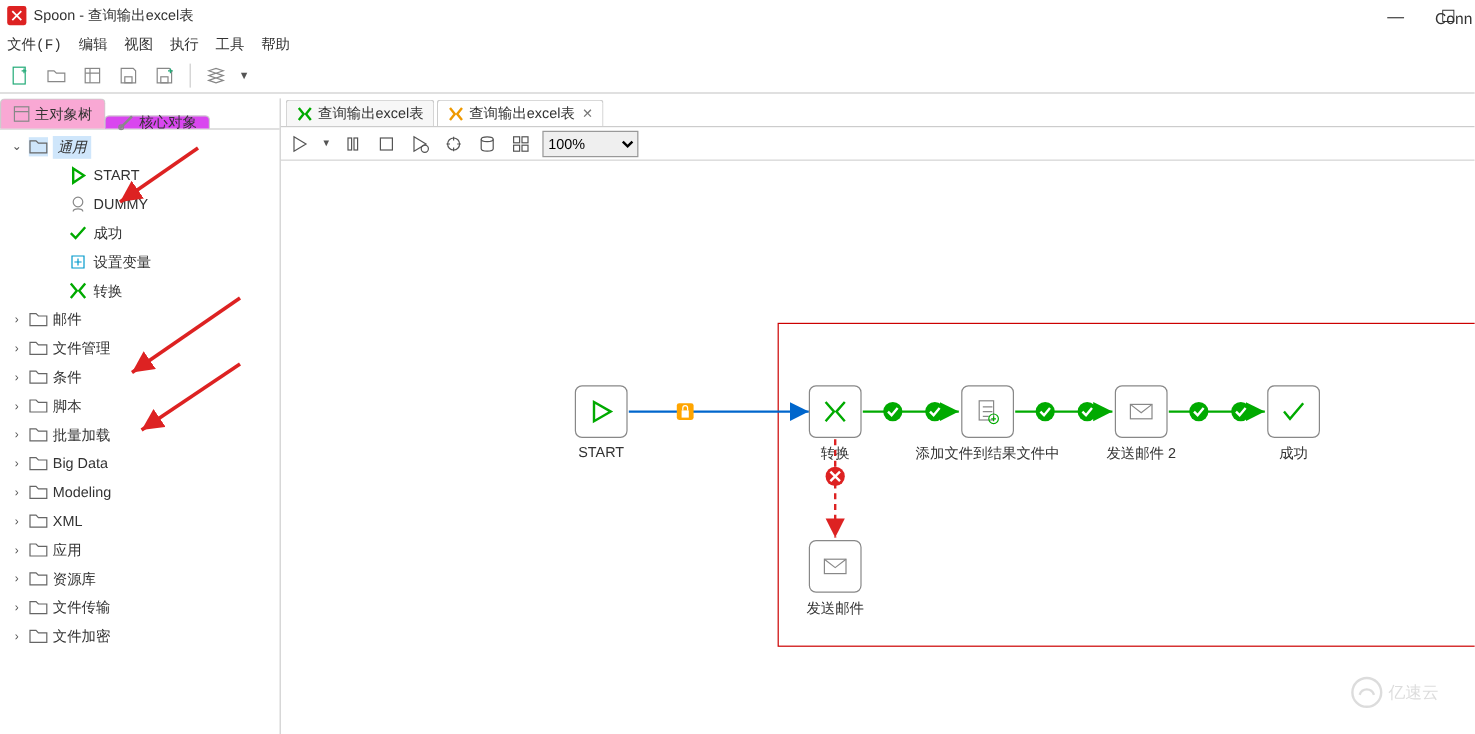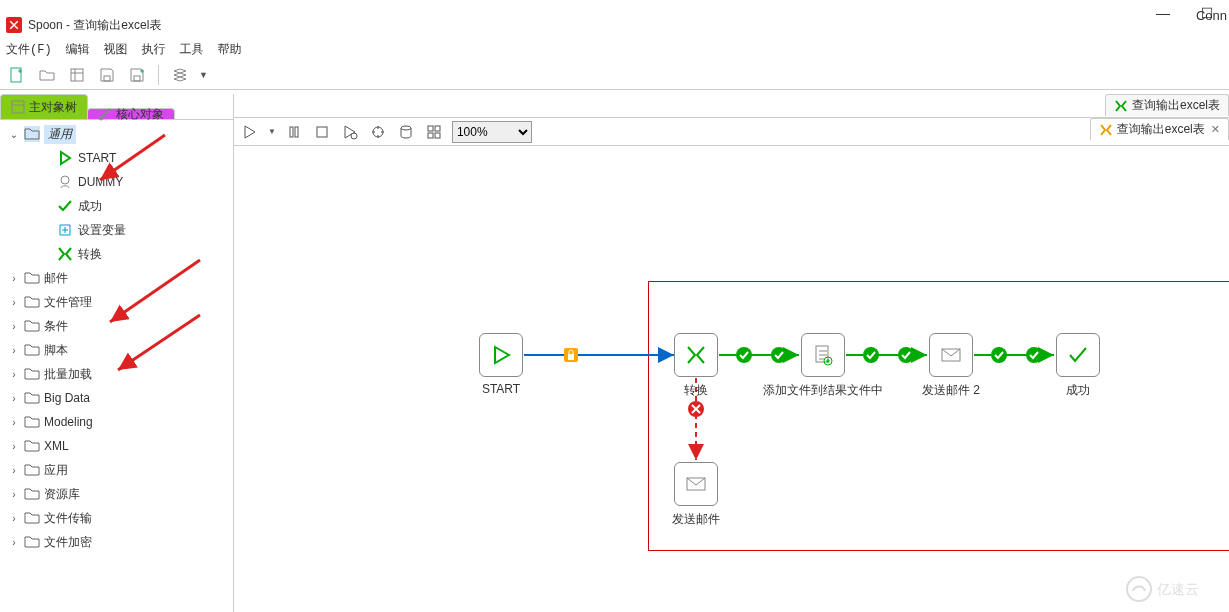--- a/index.html
+++ b/index.html
@@ -1,48 +1,48 @@
 <!DOCTYPE html>
 <html><head>
 <meta charset="utf-8">
 <style>
   * { box-sizing: border-box; margin: 0; padding: 0; }
   body { font-family: "Microsoft YaHei", "Segoe UI", Arial, sans-serif; font-size: 12px; color: #333; background: #fff; width: 1229px; height: 612px; overflow: hidden; position: relative; }
-  .titlebar { height: 26px; display: flex; align-items: center; padding: 0 6px; margin-top: 12px; }
+  .titlebar { height: 26px; display: flex; align-items: center; padding: 0 6px; }
   .app-icon { width: 16px; height: 16px; background: #d22; border-radius: 2px; margin-right: 6px; display:flex;align-items:center;justify-content:center; }
   .app-icon svg { width:12px;height:12px; }
   .win-controls { position:absolute; right:0; top:0; height:26px; display:flex; align-items:center; }
   .win-btn { width:44px; text-align:center; font-size:14px; line-height:26px; }
   .menubar { height:22px; display:flex; align-items:center; padding:0 6px; gap:14px;font-family:Liberation Mono, monospace; }
   .menubar span { cursor:default; }
   .toolbar { height:30px; display:flex; align-items:center; padding:0 6px; gap:8px; border-bottom:1px solid #ccc; margin-bottom:4px;}
   .tb-sep { width:1px; height:20px; background:#ccc; margin:0 2px;}
   .tb-ico { width:22px; height:22px; display:flex; align-items:center; justify-content:center; }
   .tb-ico svg { width:16px; height:16px; }
   .body { display:flex; height:530px; }
   .sidebar { width:234px; border-right:1px solid #ccc; display:flex; flex-direction:column; }
   .side-tabs { height:26px; display:flex; border-bottom:1px solid #ccc; }
-  .side-tab { display:flex; align-items:center; padding:0 10px; border:1px solid #ccc; border-bottom:none; border-radius:4px 4px 0 0; margin-right:-1px; background:#84cc16; gap:4px;}
+  .side-tab { display:flex; align-items:center; padding:0 10px; border:1px solid #ccc; border-bottom:none; border-radius:4px 4px 0 0; margin-right:-1px; background:#f9a8d4; gap:4px;}
   .side-tab.active { background:#d946ef;margin-top:14px; }
   .side-tab svg{width:14px;height:14px;}
   .search-row { display:flex; align-items:center; padding:4px; gap:4px; }
   .search-row input { flex:1; height:22px; border:1px solid #999; padding:0 6px; font-size:12px; }
   .mini-btn { width:18px;height:18px;display:flex;align-items:center;justify-content:center;border:0;background:none;}
   .tree { flex:1; overflow:auto; padding:2px 0; position:relative;}
   .tree-row { display:flex; align-items:center; height:24px; padding-left:6px; gap:4px; }
   .tree-row.l0 { padding-left:8px; }
   .tree-row.l2 { padding-left:56px; }
   .expander { width:12px; text-align:center; color:#555; font-size:10px;}
   .folder-ico { width:16px;height:16px;display:flex;align-items:center;justify-content:center; }
   .folder-ico svg{width:16px;height:16px;}
   .node-ico { width:18px;height:18px;display:flex;align-items:center;justify-content:center;}
   .node-ico svg{width:16px;height:16px;}
   .sel { background:#cfe6fb;font-style:italic; }
   .main { flex:1; position:relative; overflow:hidden;}
-  .editor-tabs { height:24px; display:flex; align-items:flex-end; border-bottom:1px solid #ccc; padding-left:4px; gap:2px;flex-direction:column;}
+  .editor-tabs { height:24px; display:flex; align-items:flex-end; border-bottom:1px solid #ccc; padding-left:4px; gap:2px;}
   .etab { display:flex; align-items:center; border:1px solid #ccc; border-bottom:none; border-radius:3px 3px 0 0; padding:2px 8px; gap:4px; font-size:12px; background:#f7f7f7;}
   .etab.active{background:#fff;}
   .etab svg{width:14px;height:14px;}
   .close-x{font-size:11px;color:#777;margin-left:2px;}
   .editor-toolbar { height:28px; display:flex; align-items:center; padding:0 6px; gap:8px; border-bottom:1px solid #ccc;}
   .et-ico{width:20px;height:20px;display:flex;align-items:center;justify-content:center;}
   .et-ico svg{width:16px;height:16px;}
   .zoom-sel{height:22px;border:1px solid #999;font-size:12px;width:80px;}
   .canvas { position:absolute; left:0; right:0; top:52px; bottom:0; background:#fff;}
   .selection-box{position:absolute;left:414px;top:135px;width:715px;height:270px;border:1px solid #c00;}

